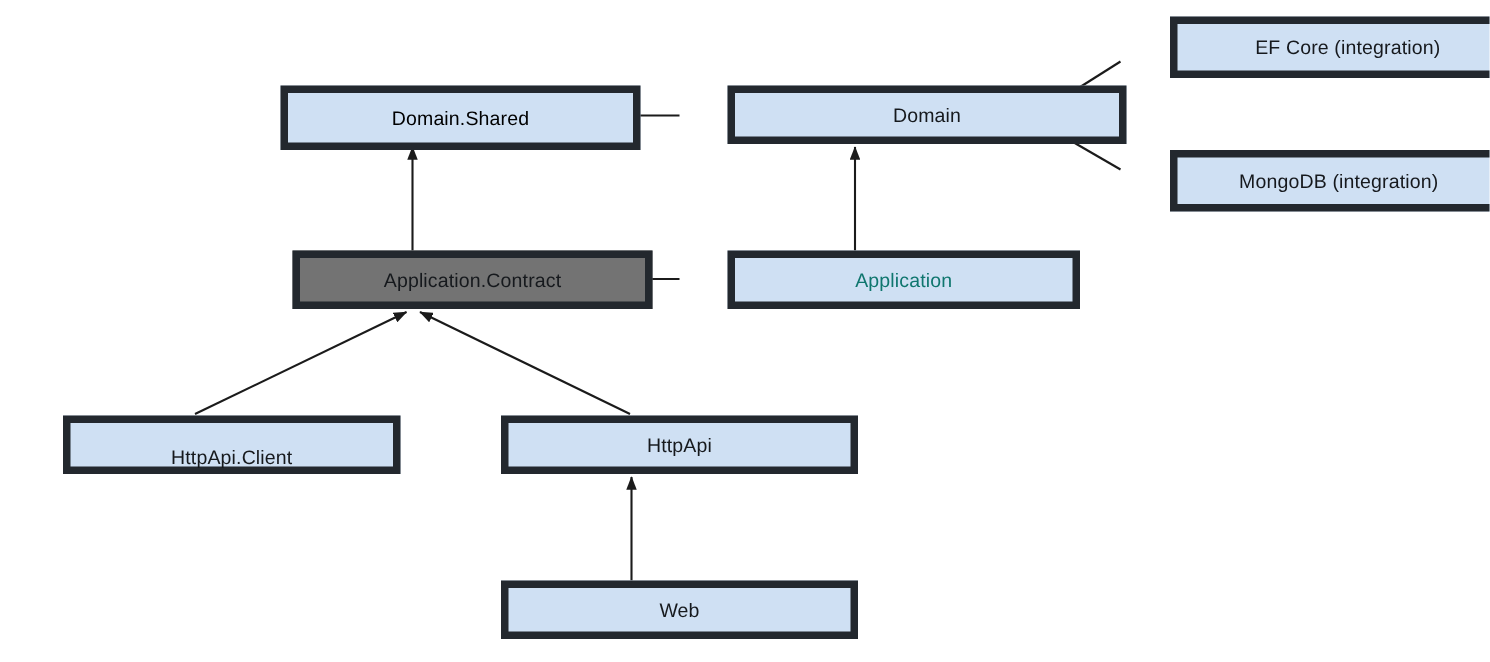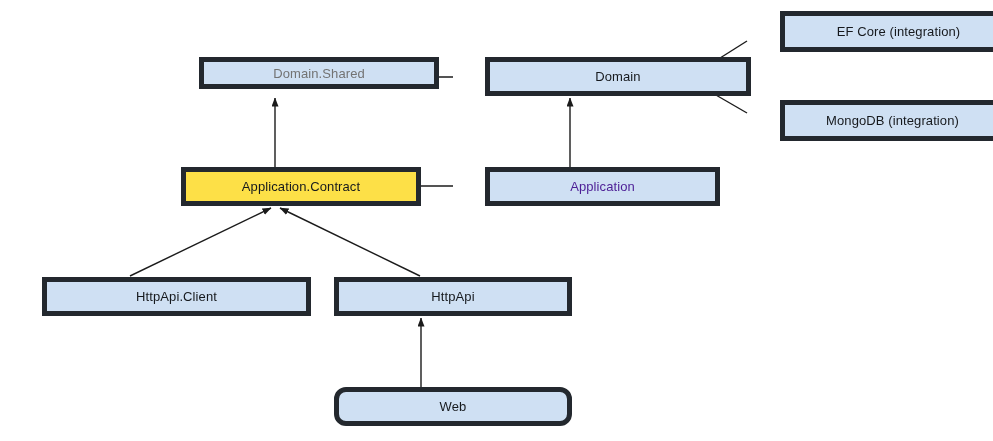--- a/index.html
+++ b/index.html
@@ -72,42 +72,42 @@
         <line x1="275" y1="167" x2="275" y2="98" class="edge-line" stroke="#1b1b1b" marker-end="url(#arrowhead)"></line>
         <line x1="570" y1="167" x2="570" y2="98" class="edge-line" stroke="#1b1b1b" marker-end="url(#arrowhead)"></line>
         <line x1="453" y1="186" x2="397" y2="186" class="edge-line" stroke="#1b1b1b" marker-end="url(#arrowhead)"></line>
         <line x1="130" y1="276" x2="271" y2="208" class="edge-line" stroke="#1b1b1b" marker-end="url(#arrowhead)"></line>
         <line x1="420" y1="276" x2="280" y2="208" class="edge-line" stroke="#1b1b1b" marker-end="url(#arrowhead)"></line>
         <line x1="421" y1="387" x2="421" y2="318" class="edge-line" stroke="#1b1b1b" marker-end="url(#arrowhead)"></line>
       </g>
   </svg>
 
   <div id="nodes-layer">
-      <div class="node-box" style="left: 167px; top: 57px; width: 240px; height: 32px; background: rgb(207, 224, 243); border-color: rgb(35, 40, 46); color: #737373;">
+      <div class="node-box" style="left: 155px; top: 57px; width: 240px; height: 43px; background: rgb(207, 224, 243); border-color: rgb(35, 40, 46); color: #000000;">
         <span class="node-label">Domain.Shared</span>
       </div>
       <div class="node-box" style="left: 453px; top: 57px; width: 266px; height: 39px; background: rgb(207, 224, 243); border-color: rgb(35, 40, 46); color: rgb(22, 25, 29);">
         <span class="node-label">Domain</span>
       </div>
       <div class="node-box" style="left: 748px; top: 11px; width: 237px; height: 41px; background: rgb(207, 224, 243); border-color: rgb(35, 40, 46); color: rgb(22, 25, 29);">
         <span class="node-label">EF Core (integration)</span>
       </div>
       <div class="node-box" style="left: 748px; top: 100px; width: 225px; height: 41px; background: rgb(207, 224, 243); border-color: rgb(35, 40, 46); color: rgb(22, 25, 29);">
         <span class="node-label">MongoDB (integration)</span>
       </div>
-      <div class="node-box" style="left: 149px; top: 167px; width: 240px; height: 39px; background: #fde047; border-color: rgb(35, 40, 46); color: rgb(22, 25, 29);">
+      <div class="node-box" style="left: 163px; top: 167px; width: 240px; height: 39px; background: #737373; border-color: rgb(35, 40, 46); color: rgb(22, 25, 29);">
         <span class="node-label">Application.Contract</span>
       </div>
-      <div class="node-box" style="left: 453px; top: 167px; width: 235px; height: 39px; background: rgb(207, 224, 243); border-color: rgb(35, 40, 46); color: #4c1d95;">
+      <div class="node-box" style="left: 453px; top: 167px; width: 235px; height: 39px; background: rgb(207, 224, 243); border-color: rgb(35, 40, 46); color: #0f766e;">
         <span class="node-label">Application</span>
       </div>
-      <div class="node-box" style="left: 10px; top: 277px; width: 269px; height: 39px; background: rgb(207, 224, 243); border-color: rgb(35, 40, 46); color: rgb(22, 25, 29);">
+      <div class="node-box" style="left: 10px; top: 277px; width: 225px; height: 39px; background: rgb(207, 224, 243); border-color: rgb(35, 40, 46); color: rgb(22, 25, 29); align-items: flex-end;">
         <span class="node-label">HttpApi.Client</span>
       </div>
       <div class="node-box" style="left: 302px; top: 277px; width: 238px; height: 39px; background: rgb(207, 224, 243); border-color: rgb(35, 40, 46); color: rgb(22, 25, 29);">
         <span class="node-label">HttpApi</span>
       </div>
-      <div class="node-box" style="left: 302px; top: 387px; width: 238px; height: 39px; background: rgb(207, 224, 243); border-color: rgb(35, 40, 46); color: rgb(22, 25, 29); border-radius: 12px;">
+      <div class="node-box" style="left: 302px; top: 387px; width: 238px; height: 39px; background: rgb(207, 224, 243); border-color: rgb(35, 40, 46); color: rgb(22, 25, 29);">
         <span class="node-label">Web</span>
       </div>
     </div>
 
 </div>
 
 </body></html>

